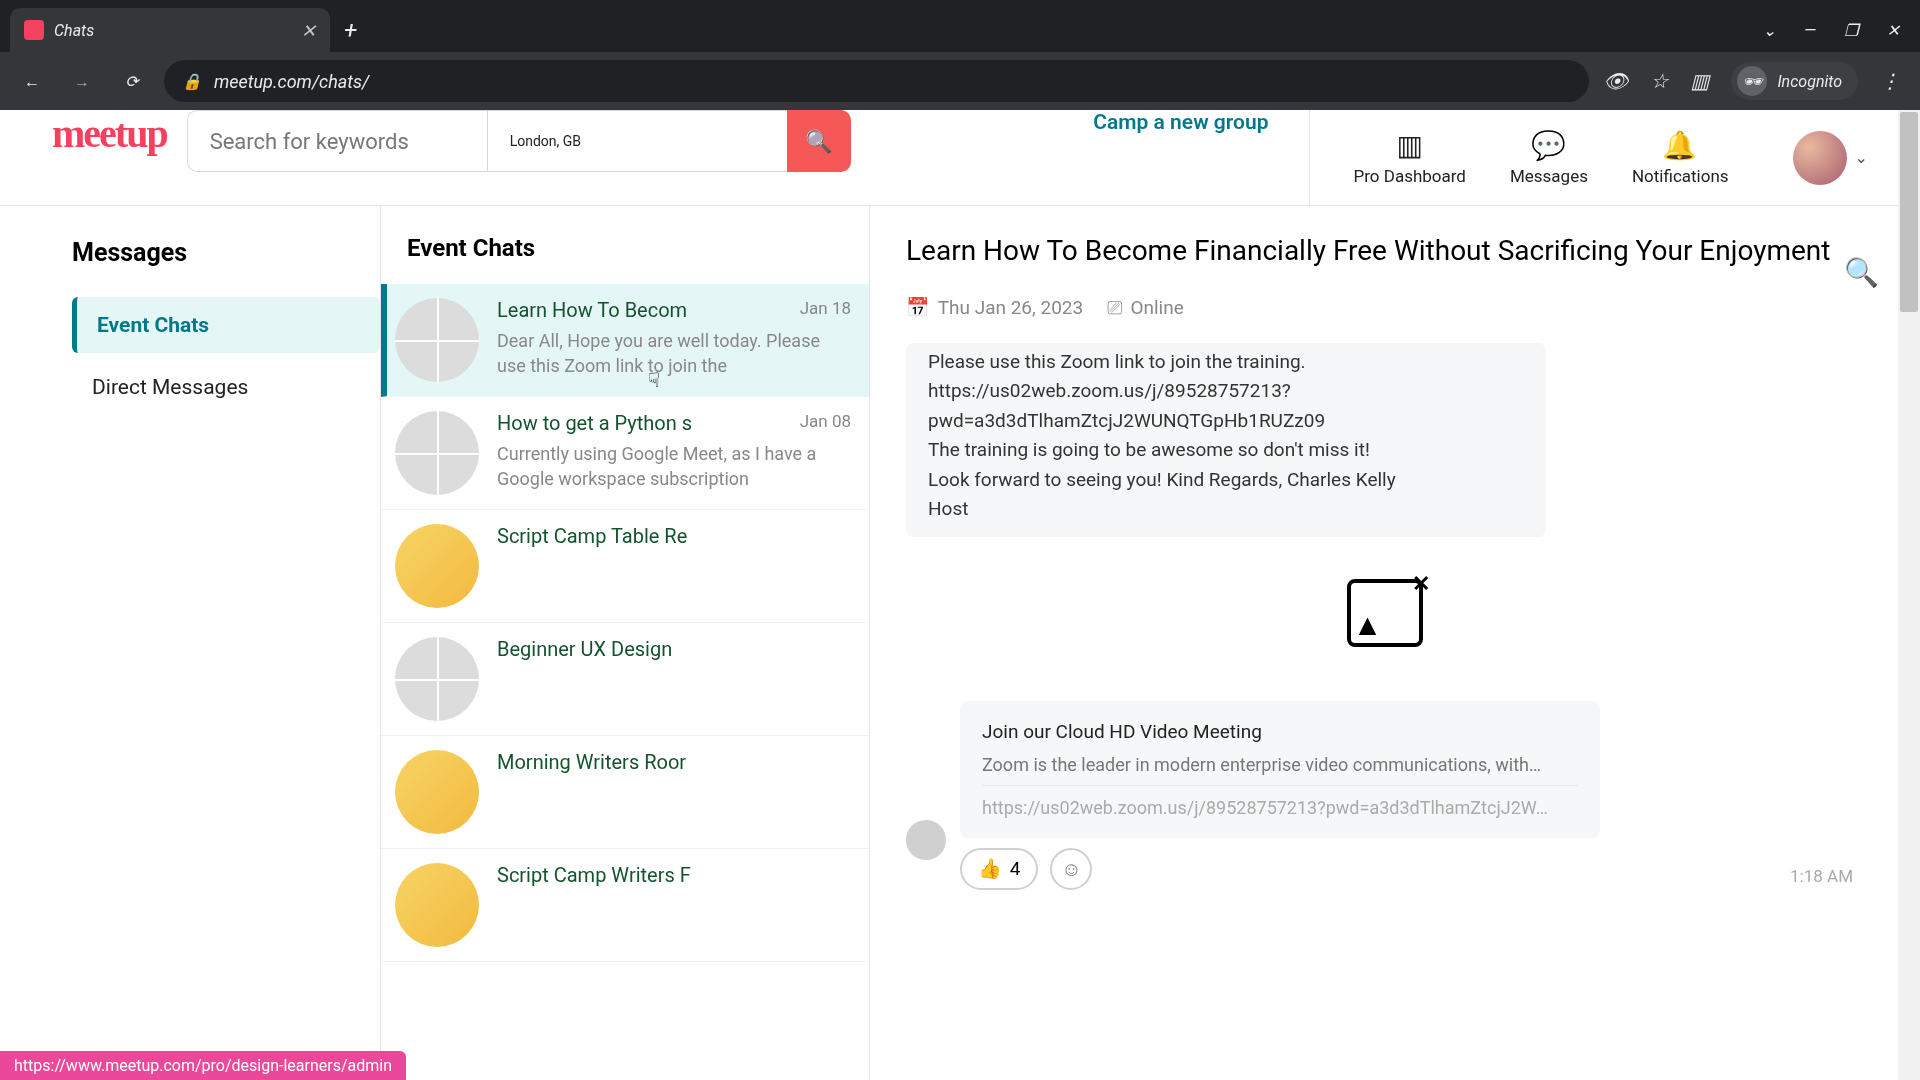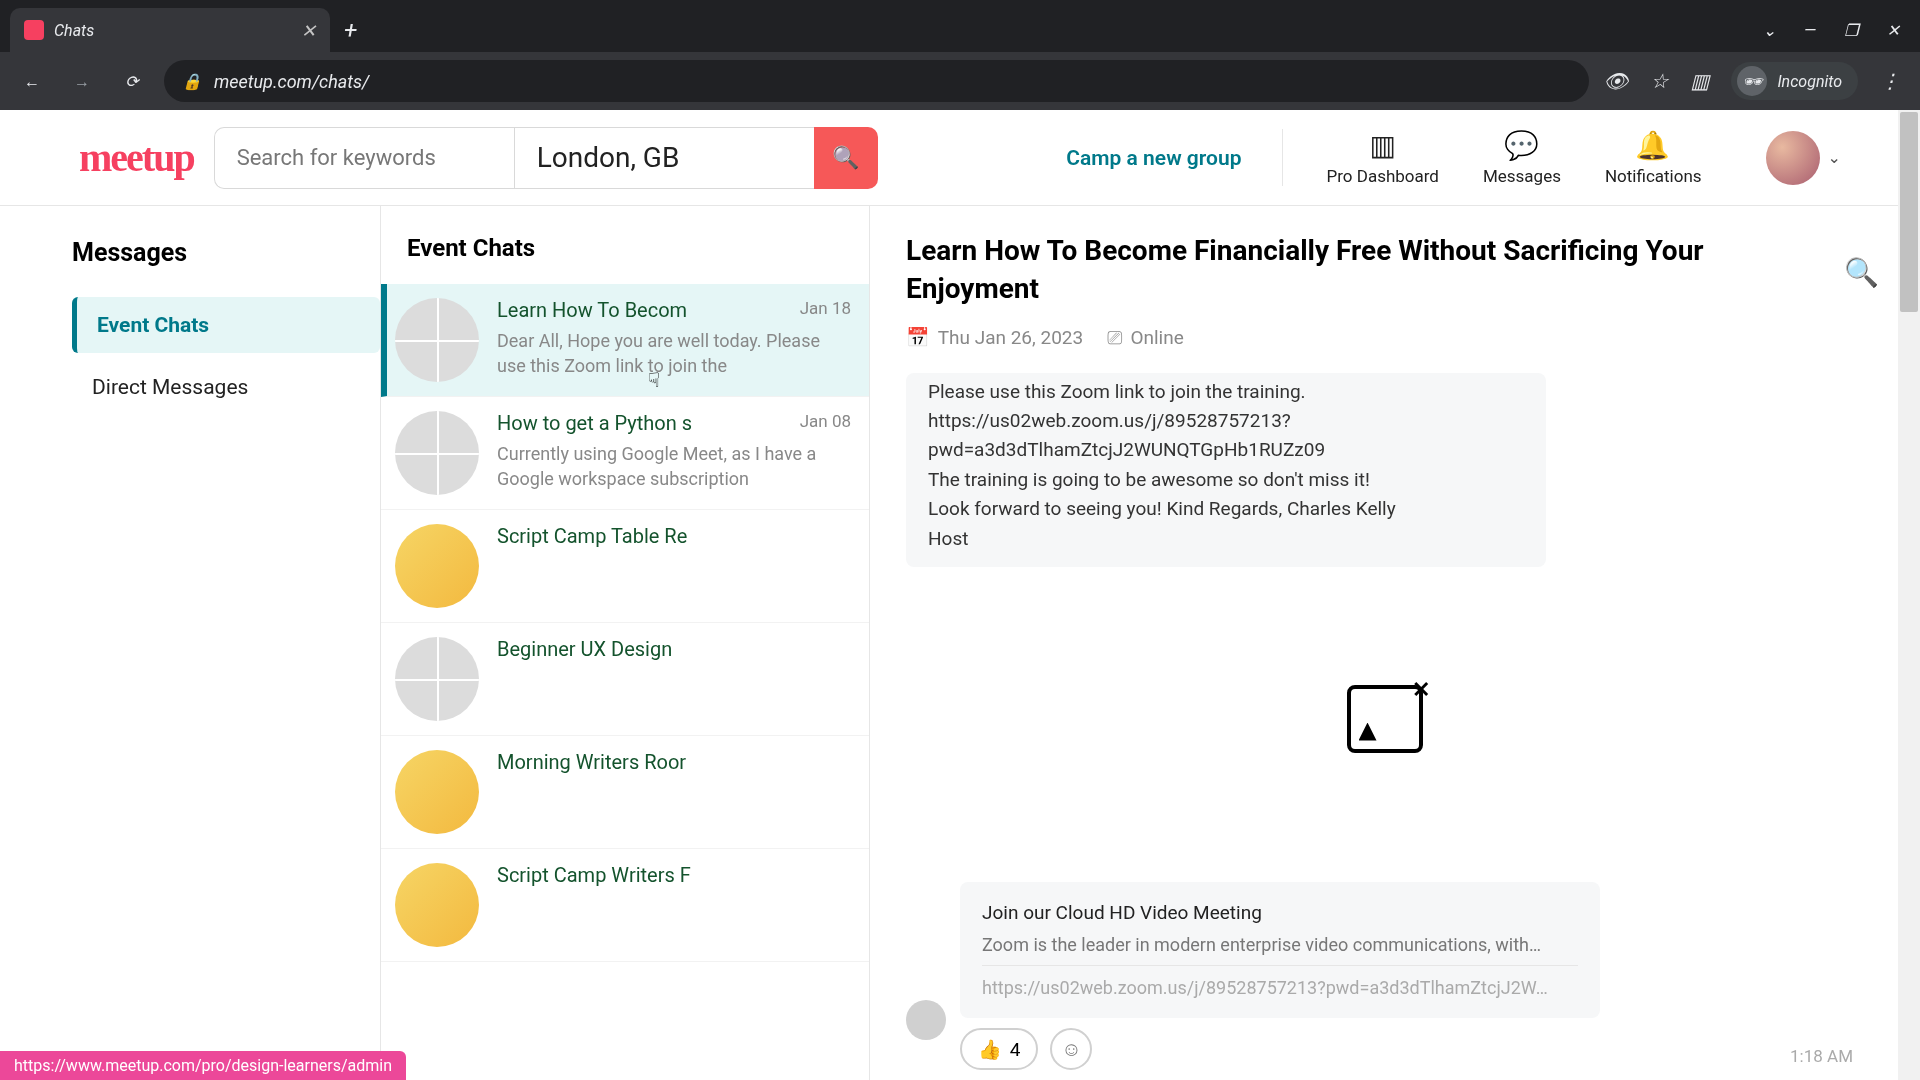--- a/index.html
+++ b/index.html
@@ -19,25 +19,25 @@
 .nav-btn { width: 36px; height: 36px; display: flex; align-items: center; justify-content: center; color: #9aa0a6; cursor: pointer; border-radius: 50%; }
 .nav-btn.active { color: #e8eaed; }
 .url-bar { flex: 1; background: #202124; border-radius: 24px; height: 42px; display: flex; align-items: center; padding: 0 18px; gap: 12px; color: #e8eaed; font-size: 18px; }
 .url-bar .lock { font-size: 16px; color: #9aa0a6; }
 .right-icons { display: flex; align-items: center; gap: 22px; color: #e8eaed; padding-right: 6px; }
 .right-icons .ico { font-size: 20px; cursor: pointer; }
 .incognito-badge { display: flex; align-items: center; gap: 10px; background: #3c4043; border-radius: 20px; padding: 4px 16px 4px 6px; }
 .incognito-icon { width: 30px; height: 30px; border-radius: 50%; background: #5f6368; display: flex; align-items: center; justify-content: center; font-size: 16px; }
 
 
-.page-header { display: flex; align-items: center; height: 96px; padding: 0 79px; border-bottom: 1px solid #e6e6e6; gap: 20px; }
+.page-header { display: flex; height: 96px; padding: 0 52px; border-bottom: 1px solid #e6e6e6; gap: 20px; }
 .logo { font-size: 40px; font-weight: 800; color: #f64060; font-family: 'Segoe Script', cursive; letter-spacing: -2px; }
 .search-wrap { display: flex; height: 62px; }
 .search-keywords { width: 300px; border: 1px solid #d9d9d9; border-right: none; border-radius: 10px 0 0 10px; padding: 0 22px; font-size: 22px; color: #777; display: flex; align-items: center; }
-.search-loc { width: 300px; border: 1px solid #d9d9d9; border-right: none; padding: 0 22px; font-size: 28px; color: #222; display: flex; align-items: center; }
+.search-loc { width: 300px; border: 1px solid #d9d9d9; border-right: none; padding: 0 22px; font-size: 14px; color: #222; display: flex; align-items: center; }
 .search-btn { width: 64px; background: #f65858; border-radius: 0 10px 10px 0; display: flex; align-items: center; justify-content: center; color: #fff; font-size: 22px; cursor: pointer; }
 .start-group { margin-left: auto; color: #00798a; font-size: 21px; font-weight: 600; cursor: pointer; padding-right: 20px; }
 .header-actions { display: flex; gap: 44px; align-items: center; border-left: 1px solid #e6e6e6; padding-left: 44px; }
 .hact { display: flex; flex-direction: column; align-items: center; gap: 4px; font-size: 17px; color: #222; cursor: pointer; }
 .hact .hicon { font-size: 28px; }
 .avatar-wrap { display: flex; align-items: center; gap: 8px; margin-left: 20px; cursor: pointer; }
 .avatar { width: 54px; height: 54px; border-radius: 50%; background: radial-gradient(circle at 30% 30%, #e8b9a0, #a85c6e); }
 .chev { color: #555; font-size: 16px; }
 
 
@@ -60,26 +60,26 @@
 .chat-avatar.cone { background: linear-gradient(135deg, #f6d565, #f3b93f); }
 .chat-body { flex: 1; min-width: 0; }
 .chat-title { font-size: 20px; color: #14532d; margin-bottom: 6px; white-space: nowrap; overflow: hidden; text-overflow: clip; }
 .chat-preview { font-size: 18px; color: #888; line-height: 1.4; display: -webkit-box; -webkit-line-clamp: 2; -webkit-box-orient: vertical; overflow: hidden; }
 .chat-date { position: absolute; right: 18px; top: 14px; font-size: 17px; color: #888; }
 .col-scroll { position: absolute; right: 0; top: 78px; width: 20px; }
 .col-scroll .arrow { font-size: 12px; color: #888; }
 
 .right-col { flex: 1; display: flex; flex-direction: column; border-right: 1px solid #e6e6e6; position: relative; }
 .conv-header { padding: 26px 76px 18px 36px; position: relative; }
-.conv-title { font-size: 28px; font-weight: 700; line-height: 1.35; margin-bottom: 18px; }
+.conv-title { font-size: 28px; font-weight: 400; line-height: 1.35; margin-bottom: 26px; }
 .conv-meta { display: flex; gap: 24px; color: #888; font-size: 19px; align-items: center; }
 .conv-meta span { display: flex; align-items: center; gap: 8px; }
 .conv-search { position: absolute; right: 40px; top: 50px; font-size: 28px; color: #00798a; cursor: pointer; }
 
-.conv-body { flex: 1; overflow-y: auto; padding: 6px 56px 10px 36px; display: flex; flex-direction: column; gap: 12px; position: relative; justify-content: space-between; }
+.conv-body { flex: 1; overflow-y: auto; padding: 6px 56px 10px 36px; display: flex; flex-direction: column; gap: 12px; position: relative; }
 .msg-block { background: #f6f7f8; border-radius: 8px; padding: 4px 22px 14px; font-size: 19px; line-height: 1.55; color: #333; max-width: 640px; }
 .msg-block.link-card { padding: 16px 22px; }
 .link-title { font-size: 19px; color: #222; margin-bottom: 4px; }
 .link-desc { font-size: 18px; color: #777; white-space: nowrap; overflow: hidden; text-overflow: ellipsis; margin-bottom: 6px; }
 .link-url { font-size: 18px; color: #aaa; white-space: nowrap; overflow: hidden; text-overflow: ellipsis; border-top: 1px solid #e6e6e6; padding-top: 8px; }
 .broken-img { width: 76px; height: 68px; border: 4px solid #000; border-radius: 8px; margin: 30px auto 42px; position: relative; align-self: center; }
 .broken-img::before { content: '✕'; position: absolute; top: -12px; right: -12px; font-size: 22px; font-weight: 900; }
 .broken-img::after { content: ''; position: absolute; bottom: 8px; left: 8px; width: 18px; height: 18px; background: #000; clip-path: polygon(0 100%, 50% 0, 100% 100%); }
 .msg-row { display: flex; align-items: flex-end; gap: 14px; position: relative; }
 .sender-avatar { width: 40px; height: 40px; border-radius: 50%; background: #d0d0d0; flex-shrink: 0; margin-bottom: 30px; }

